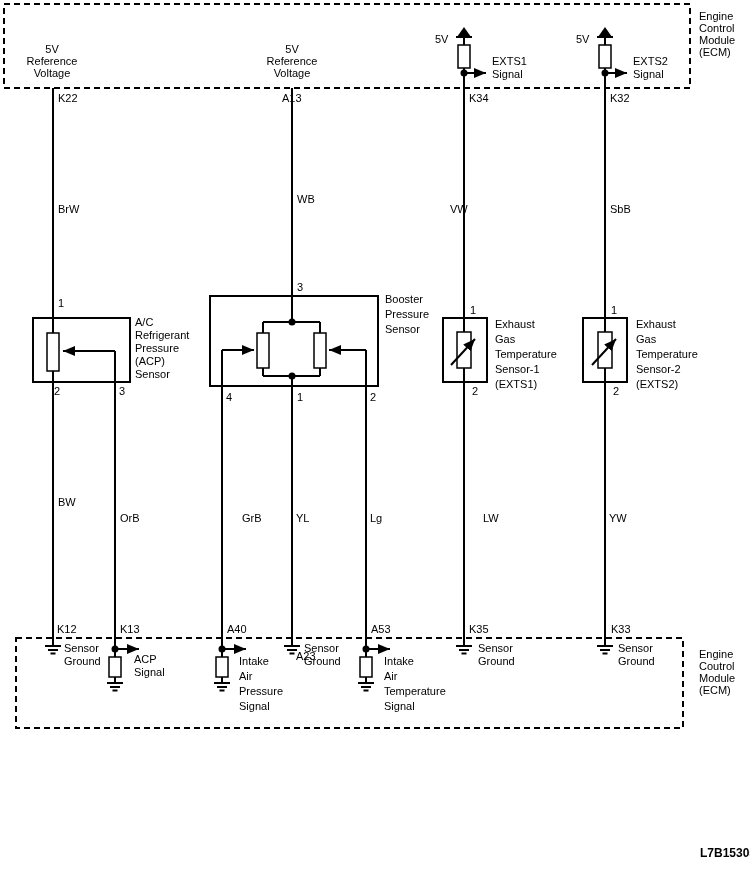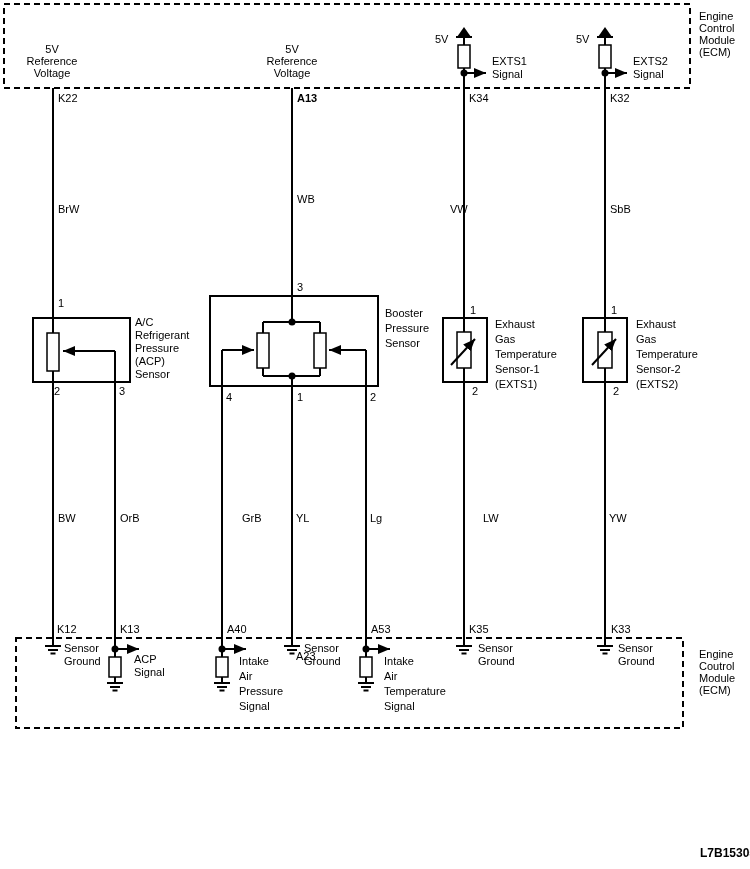--- a/index.html
+++ b/index.html
@@ -136,21 +136,21 @@
   <div class="lbl" style="left:492px;top:55px;">EXTS1
 Signal</div>
   <div class="lbl" style="left:633px;top:55px;">EXTS2
 Signal</div>
   <div class="lbl lh12" style="left:699px;top:10px;">Engine
 Control
 Module
 (ECM)</div>
 
   <div class="lbl" style="left:58px;top:92px;">K22</div>
-  <div class="lbl" style="left:297px;top:92px;font-weight:bold;">A13</div>
+  <div class="lbl" style="left:282px;top:92px;">A13</div>
   <div class="lbl" style="left:469px;top:92px;">K34</div>
   <div class="lbl" style="left:610px;top:92px;">K32</div>
 
   <div class="lbl" style="left:58px;top:203px;">BrW</div>
   <div class="lbl" style="left:297px;top:193px;">WB</div>
   <div class="lbl" style="left:450px;top:203px;">VW</div>
   <div class="lbl" style="left:610px;top:203px;">SbB</div>
 
   <div class="lbl" style="left:58px;top:297px;">1</div>
   <div class="lbl" style="left:54px;top:385px;">2</div>
@@ -158,41 +158,41 @@
   <div class="lbl" style="left:135px;top:316px;">A/C
 Refrigerant
 Pressure
 (ACP)
 Sensor</div>
 
   <div class="lbl" style="left:297px;top:281px;">3</div>
   <div class="lbl" style="left:226px;top:391px;">4</div>
   <div class="lbl" style="left:297px;top:391px;">1</div>
   <div class="lbl" style="left:370px;top:391px;">2</div>
-  <div class="lbl lh15" style="left:385px;top:306px;">Booster
+  <div class="lbl lh15" style="left:385px;top:292px;">Booster
 Pressure
 Sensor</div>
 
   <div class="lbl" style="left:470px;top:304px;">1</div>
   <div class="lbl" style="left:472px;top:385px;">2</div>
   <div class="lbl lh15" style="left:495px;top:317px;">Exhaust
 Gas
 Temperature
 Sensor-1
 (EXTS1)</div>
 
   <div class="lbl" style="left:611px;top:304px;">1</div>
   <div class="lbl" style="left:613px;top:385px;">2</div>
   <div class="lbl lh15" style="left:636px;top:317px;">Exhaust
 Gas
 Temperature
 Sensor-2
 (EXTS2)</div>
 
-  <div class="lbl" style="left:58px;top:512px;">BW</div>
+  <div class="lbl" style="left:58px;top:496px;">BW</div>
   <div class="lbl" style="left:120px;top:512px;">OrB</div>
   <div class="lbl" style="left:226px;top:512px;margin-left:16px;">GrB</div>
   <div class="lbl" style="left:296px;top:512px;">YL</div>
   <div class="lbl" style="left:370px;top:512px;">Lg</div>
   <div class="lbl" style="left:468px;top:512px;margin-left:15px;">LW</div>
   <div class="lbl" style="left:609px;top:512px;">YW</div>
 
   <div class="lbl" style="left:57px;top:623px;">K12</div>
   <div class="lbl" style="left:120px;top:623px;">K13</div>
   <div class="lbl" style="left:227px;top:623px;">A40</div>

